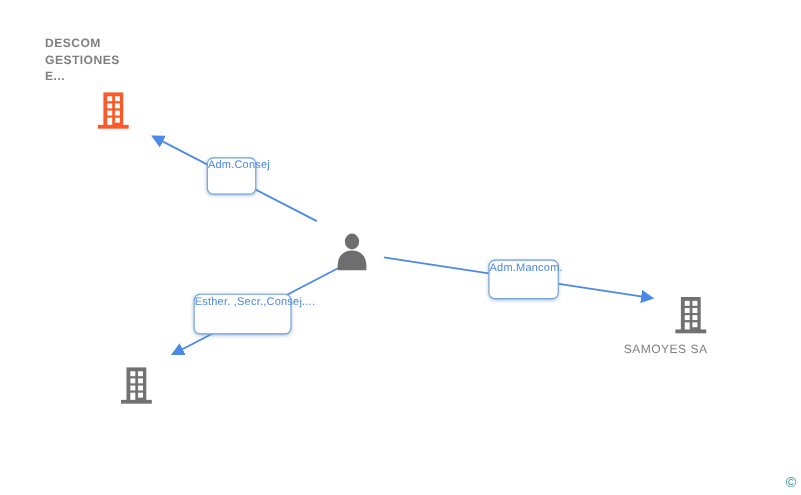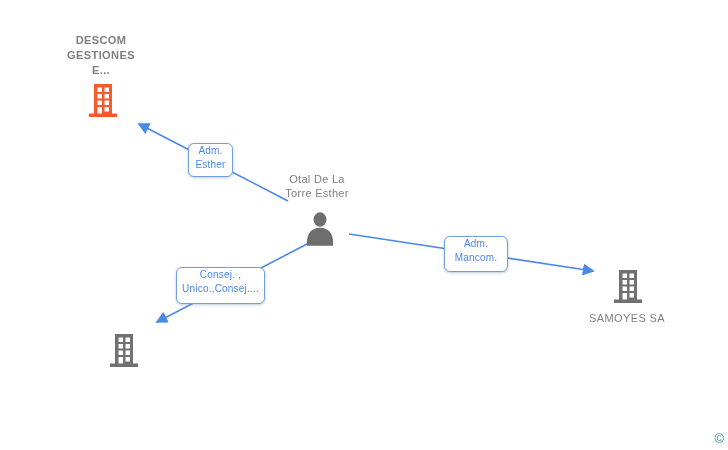--- a/index.html
+++ b/index.html
@@ -1,35 +1,35 @@
 <!DOCTYPE html>
 <html><head>
 <meta charset="utf-8">
 <style>
   html,body{margin:0;padding:0;background:#ffffff;}
   .canvas{
     position:relative;width:728px;height:450px;background:#ffffff;overflow:hidden;
     font-family:"Liberation Sans", sans-serif;
   }
   .edges{position:absolute;left:0;top:0;width:728px;height:450px;}
-  .node{position:absolute;text-align:center;}
+  .node{position:absolute;text-align:left;}
   .company-name{
     color:#7f7f7f;font-size:11px;line-height:15px;letter-spacing:0.4px;white-space:nowrap;
   }
   .company-name.bold{font-weight:bold;}
   .person-name{
     position:absolute;left:257px;top:172px;width:120px;text-align:center;
     color:#7f7f7f;font-size:11px;line-height:14px;letter-spacing:0.3px;
   }
   .icon-wrap{display:inline-block;cursor:pointer;}
   .label-box{
     position:absolute;background:#ffffff;border:1px solid #6fa0dc;border-radius:6px;
     box-shadow:0 1px 3px rgba(110,140,175,0.45);
     color:#4a86e8;font-size:10px;line-height:14px;text-align:center;
-    display:flex;flex-direction:column;justify-content:flex-start;
+    display:flex;justify-content:space-between;
     letter-spacing:0.2px;white-space:nowrap;
   }
   .box-adm-unico{left:188px;top:143px;width:43px;height:32px;}
   .box-adm-mancom{left:444px;top:236px;width:62px;height:34px;}
   .box-consej{left:176px;top:267px;width:87px;height:35px;}
   .node-descom-label{position:absolute;left:41px;top:33px;width:120px;}
   .node-descom-icon{position:absolute;left:85px;top:82px;}
   .node-person-icon{position:absolute;left:302px;top:211px;}
   .node-rebost-icon{position:absolute;left:610px;top:268px;}
   .node-rebost-label{position:absolute;left:567px;top:308px;width:120px;}
@@ -75,27 +75,23 @@
       <rect x="19.5" y="12" width="4.5" height="4.5" fill="#ffffff"></rect>
       <rect x="12.5" y="18.5" width="4.5" height="4.5" fill="#ffffff"></rect>
       <rect x="19.5" y="18.5" width="4.5" height="4.5" fill="#ffffff"></rect>
       <rect x="19.5" y="25" width="4.5" height="4.5" fill="#ffffff"></rect>
       <rect x="12.5" y="25" width="4.5" height="6.5" fill="#ffffff"></rect>
     </svg>
   </div>
 
   <div class="label-box box-adm-unico">
     <div>Adm.</div>
-    <div>Esther</div>
+    <div>Consej</div>
   </div>
 
-  <div class="person-name">
-    <div>Otal De La</div>
-    <div>Torre Esther</div>
-  </div>
   <div class="node node-person-icon icon-wrap">
     <svg width="36" height="36" viewBox="0 0 40 40">
       <ellipse cx="20" cy="9.5" rx="7.2" ry="8" fill="#6e6e6e"></ellipse>
       <path d="M20,18.5 c-9,0 -14.5,6 -14.5,15.5 l0,4.5 29,0 0,-4.5 c0,-9.5 -5.5,-15.5 -14.5,-15.5 z" fill="#6e6e6e"></path>
     </svg>
   </div>
 
   <div class="label-box box-adm-mancom">
     <div>Adm.</div>
     <div>Mancom.</div>
@@ -113,22 +109,22 @@
       <rect x="19.5" y="18.5" width="4.5" height="4.5" fill="#ffffff"></rect>
       <rect x="19.5" y="25" width="4.5" height="4.5" fill="#ffffff"></rect>
       <rect x="12.5" y="25" width="4.5" height="6.5" fill="#ffffff"></rect>
     </svg>
   </div>
   <div class="node node-rebost-label">
     <span class="company-name">SAMOYES SA</span>
   </div>
 
   <div class="label-box box-consej">
-    <div>Consej. ,</div>
-    <div>Unico.,Consej....</div>
+    <div>Esther. ,</div>
+    <div>Secr.,Consej....</div>
   </div>
 
   <div class="node node-samoyes-icon icon-wrap">
     <svg width="36" height="37" viewBox="0 0 36 37">
       <rect x="4" y="31.5" width="28" height="3.5" fill="#717171"></rect>
       <rect x="9" y="2" width="18" height="30" fill="#717171"></rect>
       <rect x="12.5" y="5.5" width="4.5" height="4.5" fill="#ffffff"></rect>
       <rect x="19.5" y="5.5" width="4.5" height="4.5" fill="#ffffff"></rect>
       <rect x="12.5" y="12" width="4.5" height="4.5" fill="#ffffff"></rect>
       <rect x="19.5" y="12" width="4.5" height="4.5" fill="#ffffff"></rect>

